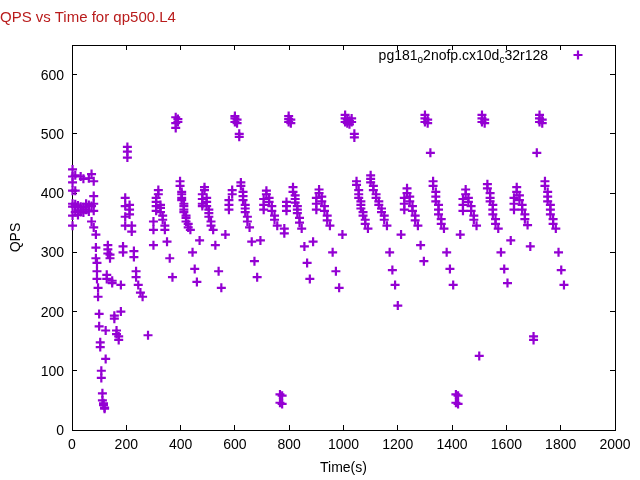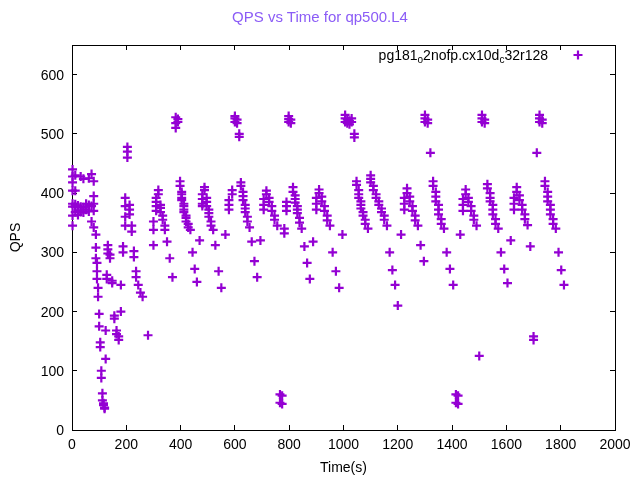--- a/index.html
+++ b/index.html
@@ -17,23 +17,22 @@
     position: relative;
     width: 640px;
     height: 480px;
     background: #ffffff;
   }
   #chart-title {
     position: absolute;
     top: 8px;
     left: 0;
     width: 640px;
-    text-align: center;
     font-size: 15px;
-    color: #8b5cf6;
+    color: #b91c1c;
     white-space: nowrap;
   }
   #plot-svg {
     position: absolute;
     top: 0;
     left: 0;
   }
   .tick-label {
     font-family: "Liberation Sans", sans-serif;
     font-size: 14px;

